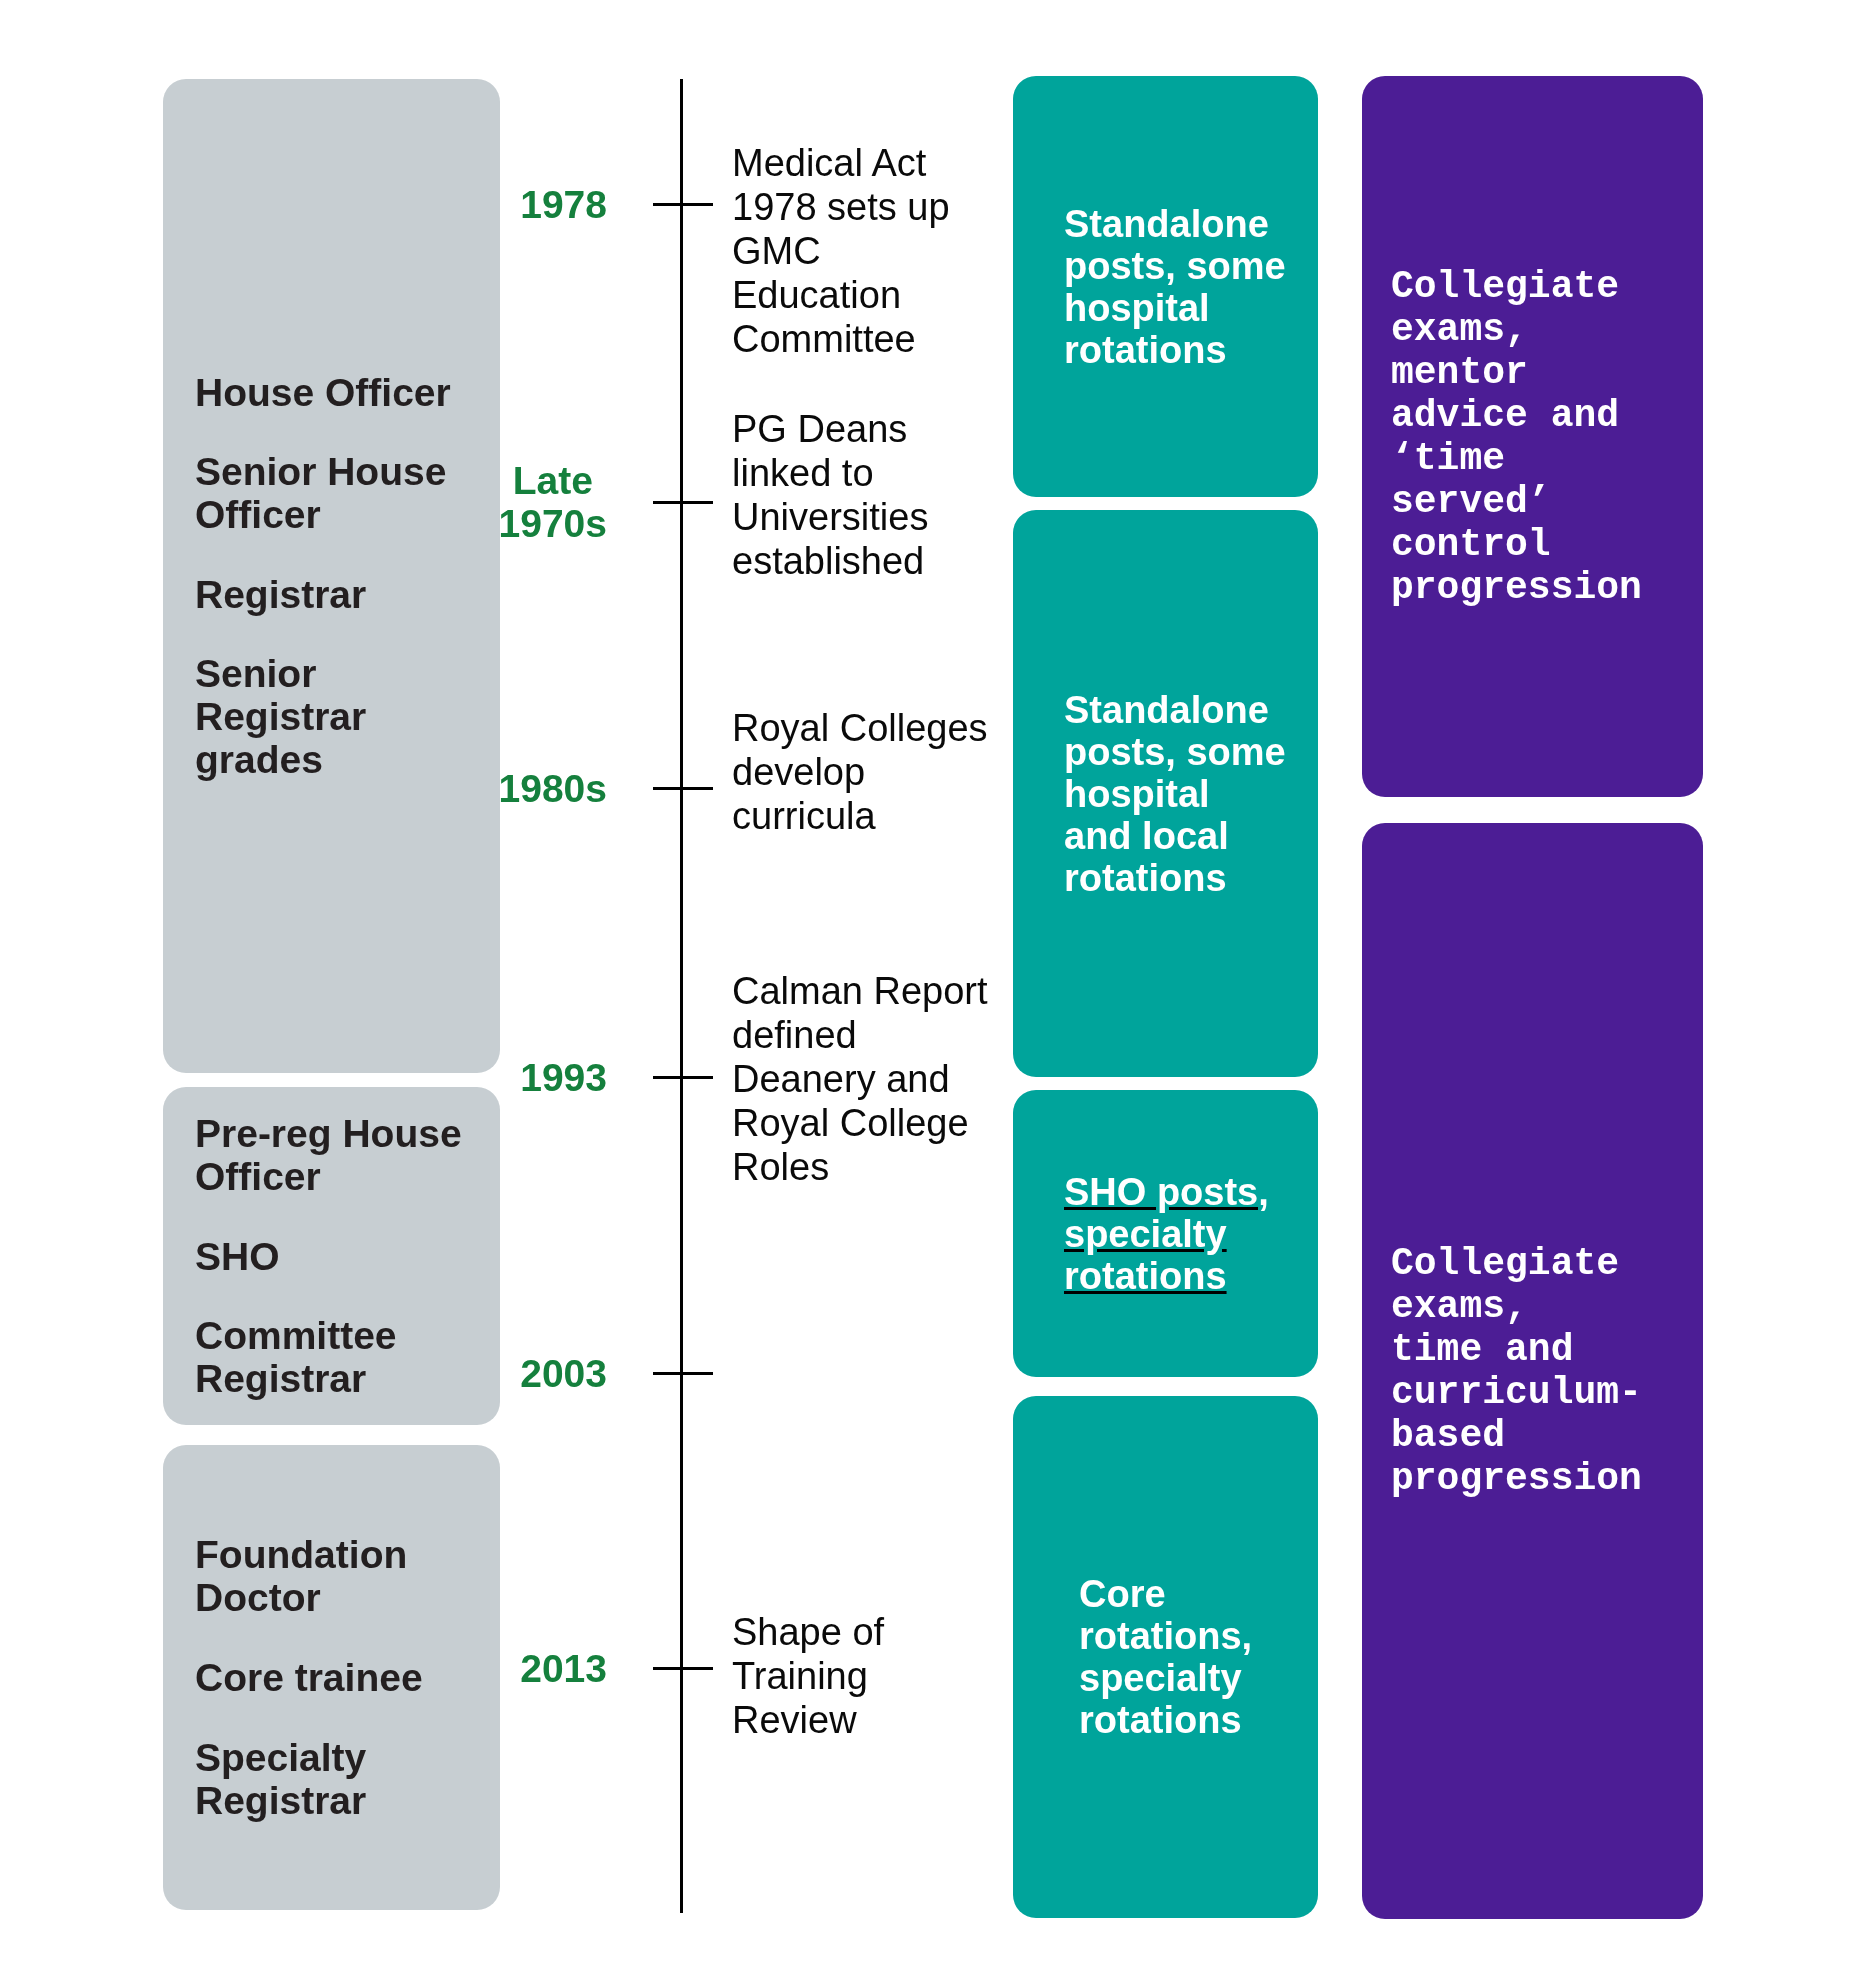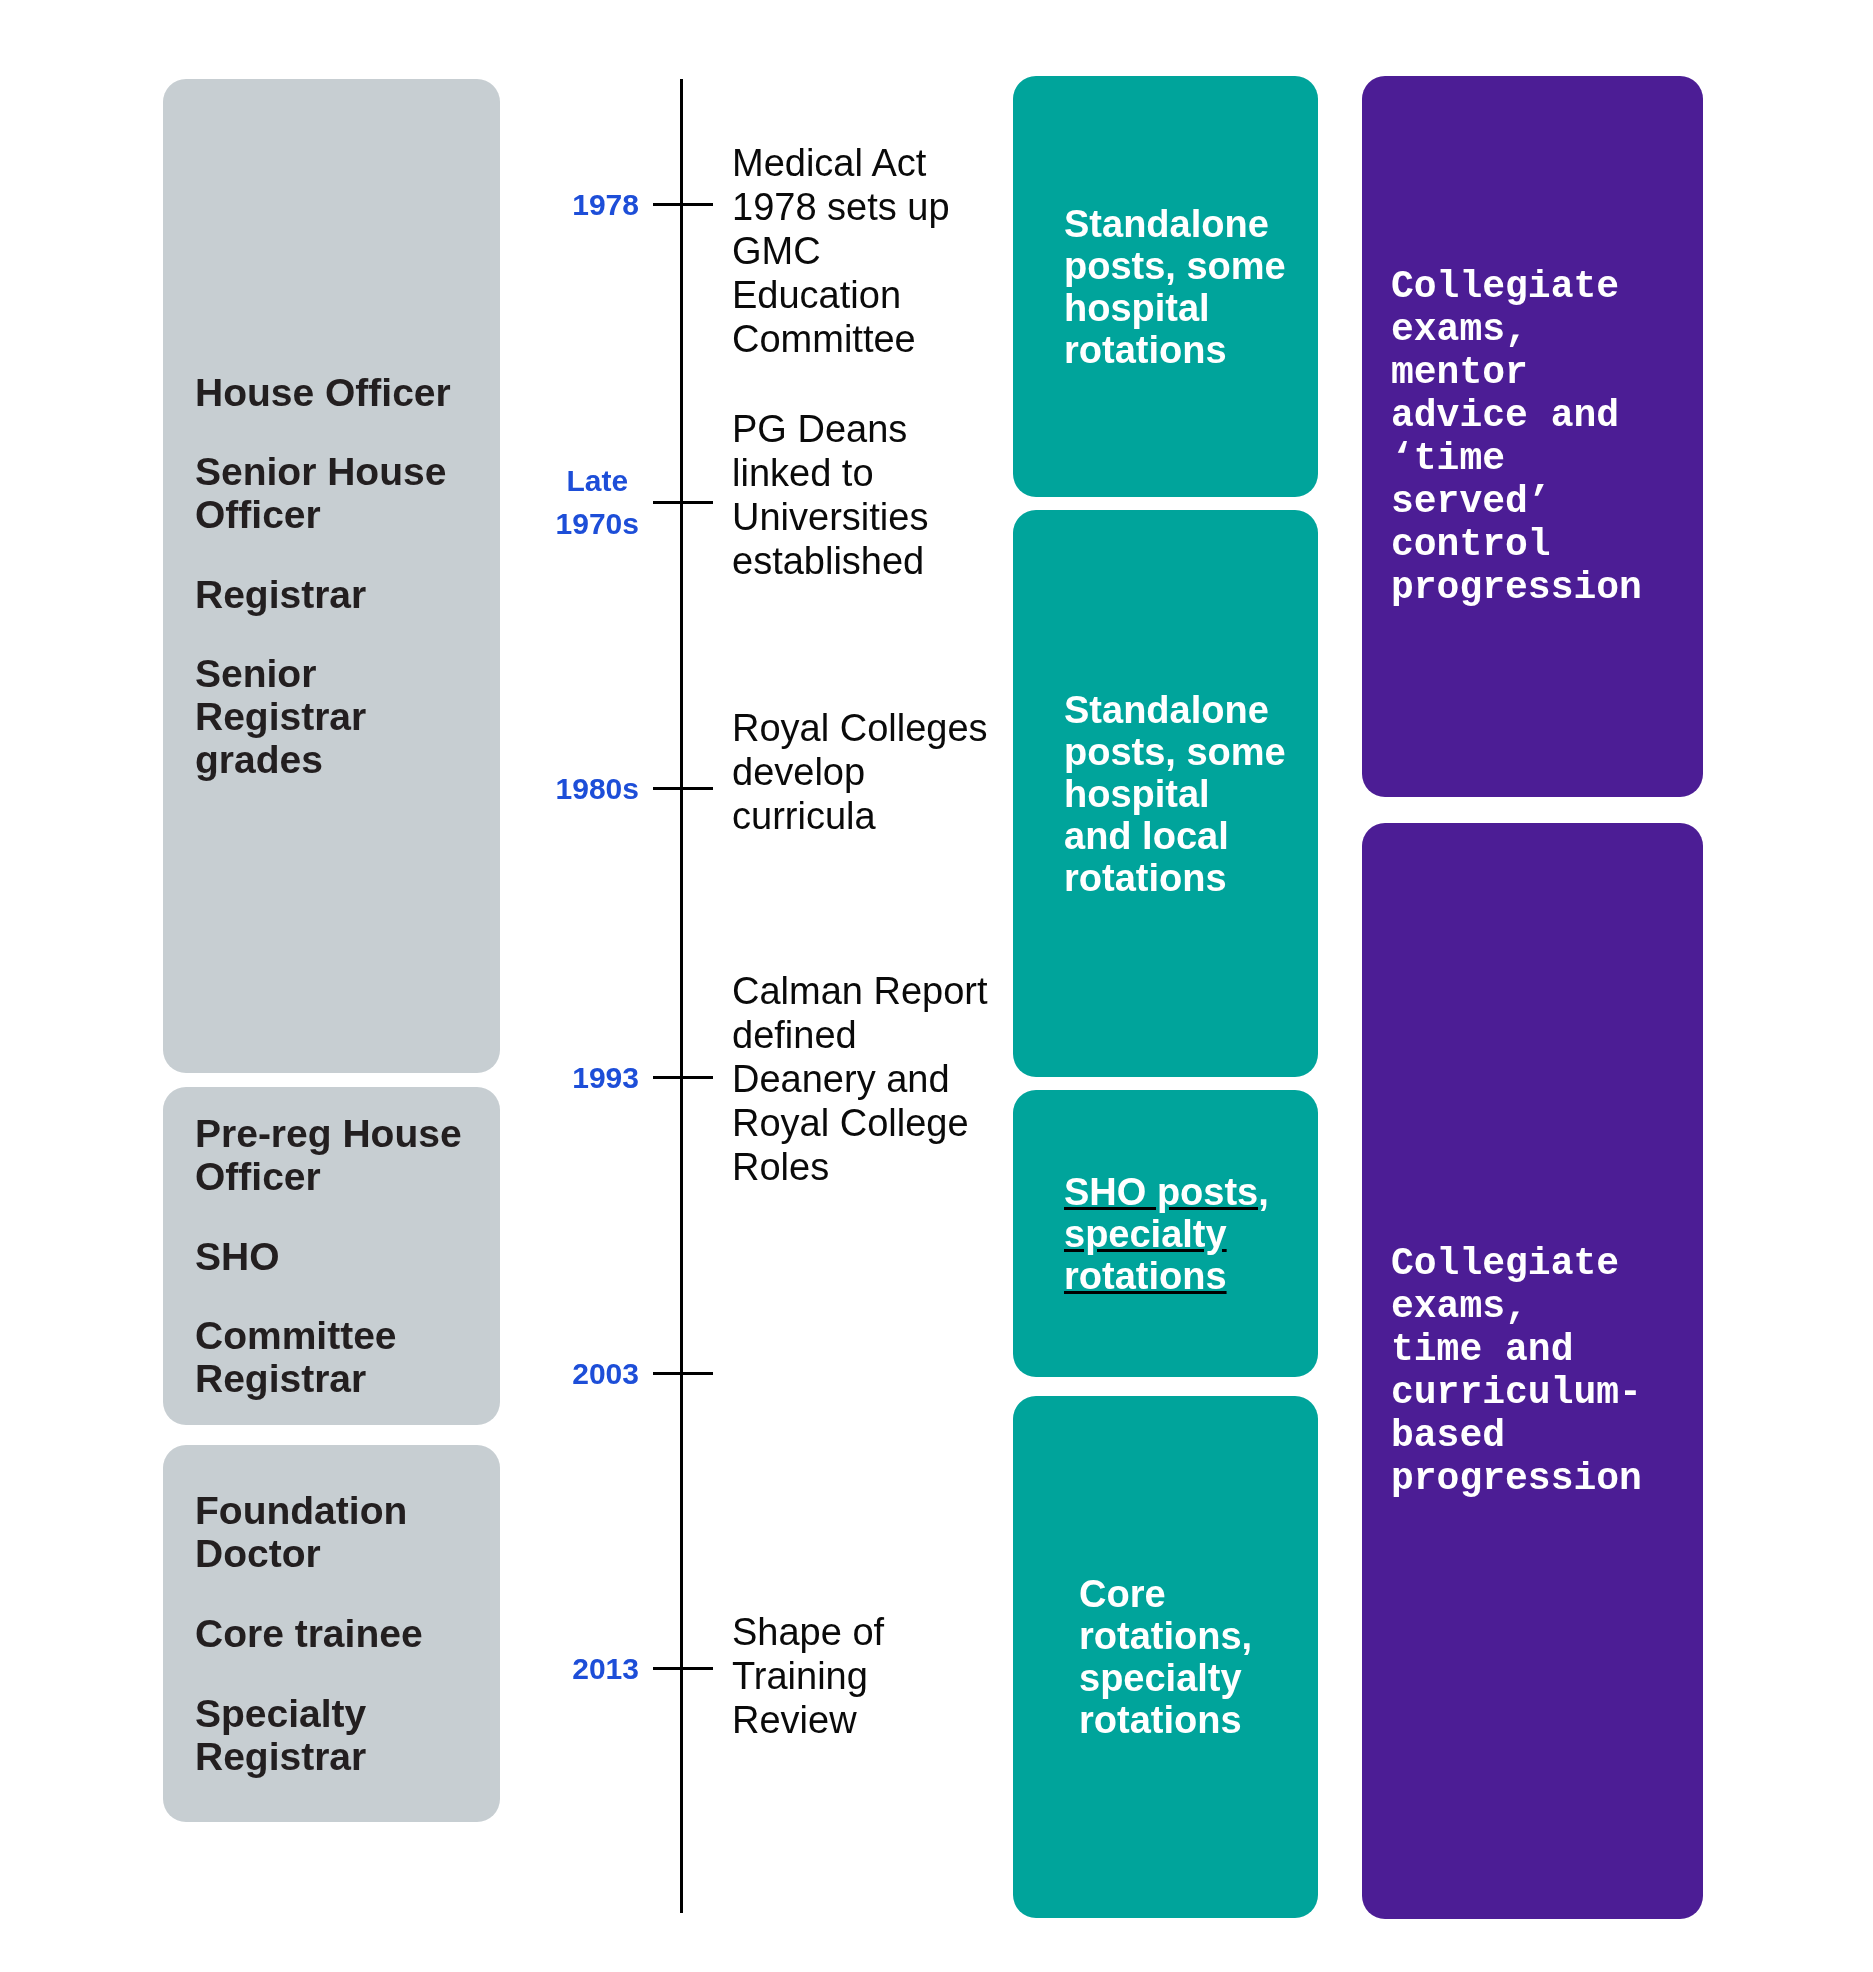--- a/index.html
+++ b/index.html
@@ -17,28 +17,28 @@
     display:flex;flex-direction:column;justify-content:center;
     box-sizing:border-box;padding:15.4px 21.6px 15.4px 32px;gap:15px;
   }
   .grade-box .item{
     margin:10.8px 0;
     font-size:39px;line-height:43px;font-weight:700;color:#231F20;
     white-space:pre-line;
   }
   #grade1{top:79px;height:994px;}
   #grade2{top:1087px;height:338px;}
-  #grade3{top:1445px;height:377px;}
+  #grade3{top:1445px;height:465px;}
 
   
   .axis{position:absolute;left:680px;top:79px;width:3.1px;height:1834px;background:#000;}
   .tick{position:absolute;left:653px;width:60px;height:3.1px;background:#000;}
   .year{
-    position:absolute;right:1234px;transform:translateY(-50%);
-    font-size:30px;line-height:43px;font-weight:700;color:#1d4ed8;
+    position:absolute;right:1266px;transform:translateY(-50%);
+    font-size:39px;line-height:43px;font-weight:700;color:#15803d;
     text-align:center;white-space:pre-line;
   }
   .event{
     position:absolute;left:732px;width:293px;
     font-size:38px;line-height:44px;font-weight:400;color:#0a0a0a;
     white-space:pre-line;
   }
 
   
   .post-box{

